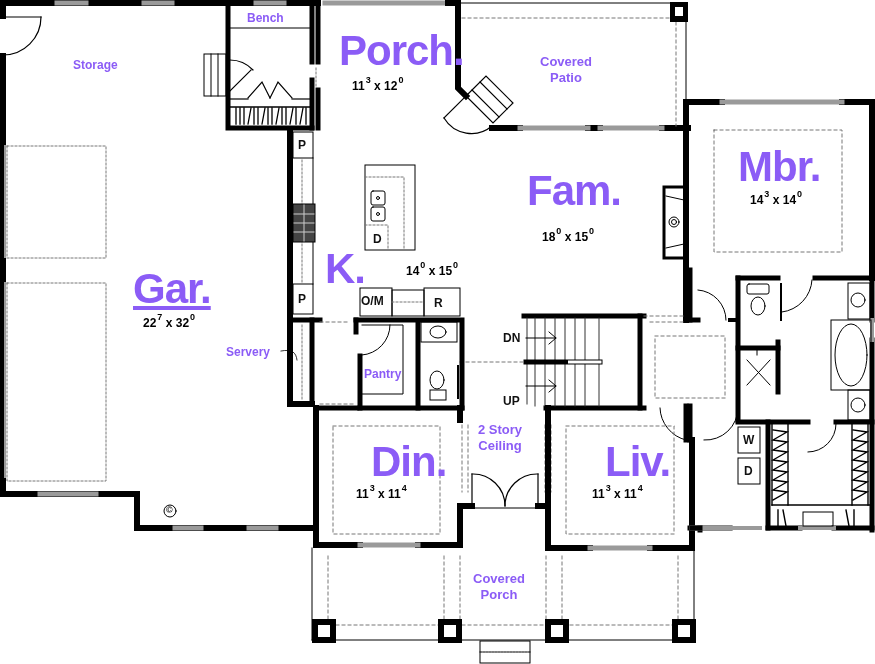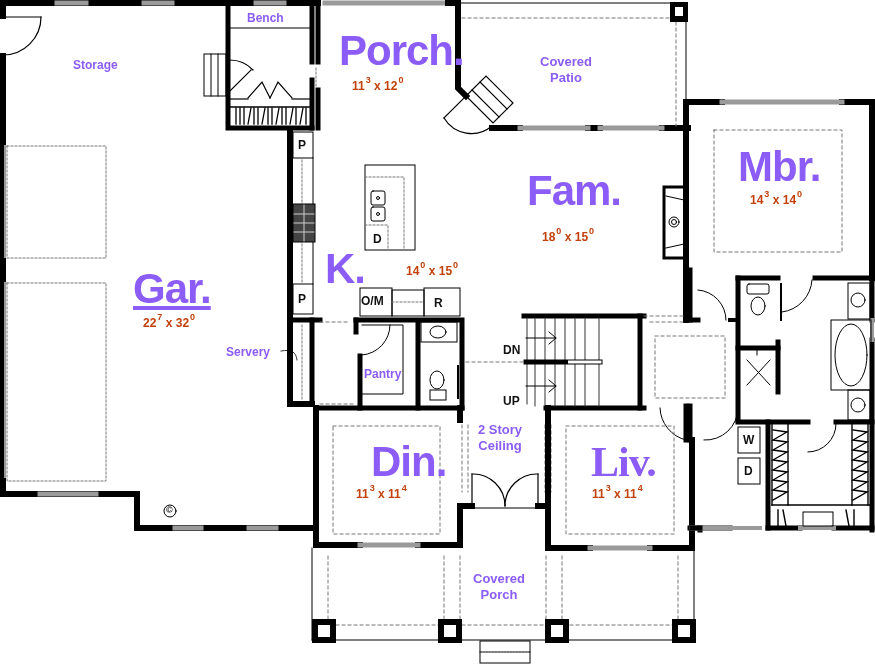--- a/index.html
+++ b/index.html
@@ -2,21 +2,21 @@
 <html><head>
 <meta charset="utf-8">
 <style>
   html, body { margin: 0; padding: 0; background: #ffffff; }
   body { width: 875px; height: 664px; overflow: hidden; position: relative; font-family: "Liberation Sans", "DejaVu Sans", sans-serif; }
   #plan { position: absolute; left: 0; top: 0; width: 875px; height: 664px; }
   .label { position: absolute; color: #8b5cf6; font-family: "Liberation Sans", "DejaVu Sans", sans-serif; font-weight: bold; white-space: nowrap; }
   .room-big { font-size: 42px; letter-spacing: -1px; line-height: 1; }
   .room-med { font-size: 13px; line-height: 1.25; text-align: center; }
   .room-small { font-size: 12px; line-height: 1; }
-  .dim { position: absolute; font-size: 12px; font-weight: bold; color: #c2410c; white-space: nowrap; line-height: 1; }
+  .dim { position: absolute; font-size: 12px; font-weight: bold; color: #000000; white-space: nowrap; line-height: 1; }
   .dim sup { font-size: 9px; position: relative; top: -7px; vertical-align: baseline; margin-left: 1px; }
   .box-lbl { position: absolute; font-size: 12px; font-weight: bold; color: #111; line-height: 1; }
 </style>
 </head>
 <body>
 
 <svg id="plan" viewBox="0 0 875 664" xmlns="http://www.w3.org/2000/svg">
   <g fill="none" stroke="#000" stroke-linecap="square">
 
     <g stroke-width="6">
@@ -408,30 +408,30 @@
 <div class="label room-small" style="left:364px;top:368px;">Pantry</div>
 
 <div class="label room-big" style="left:347px;top:441px;margin-left:24px;">Din.</div>
 <div class="dim" style="left:356px;top:488px;"><span>11</span><sup>3</sup> <span>x</span> <span>11</span><sup>4</sup></div>
 
 <div class="label room-med" style="left:478px;top:422px;">
     <div>2 Story</div>
     <div>Ceiling</div>
   </div>
 
-<div class="label room-big" style="left:591px;top:441px;font-family:Liberation Serif, serif;">Liv.</div>
+<div class="label room-big" style="left:605px;top:441px;">Liv.</div>
 <div class="dim" style="left:592px;top:488px;"><span>11</span><sup>3</sup> <span>x</span> <span>11</span><sup>4</sup></div>
 
 <div class="label room-med" style="left:473px;top:571px;">
     <div>Covered</div>
     <div>Porch</div>
   </div>
 
 <div class="box-lbl" style="left:298px;top:139px;">P</div>
 <div class="box-lbl" style="left:298px;top:293px;">P</div>
 <div class="box-lbl" style="left:373px;top:233px;">D</div>
 <div class="box-lbl" style="left:361px;top:295px;text-align:center;">O/M</div>
 <div class="box-lbl" style="left:434px;top:297px;">R</div>
 <div class="box-lbl" style="left:743px;top:434px;">W</div>
 <div class="box-lbl" style="left:744px;top:465px;">D</div>
-<div class="box-lbl" style="left:503px;top:344px;">DN</div>
+<div class="box-lbl" style="left:503px;top:332px;">DN</div>
 <div class="box-lbl" style="left:503px;top:380px;margin-top:15px;">UP</div>
 <div class="box-lbl" style="left:166px;top:506px;font-size:9px;">©</div>
 
 </body></html>

